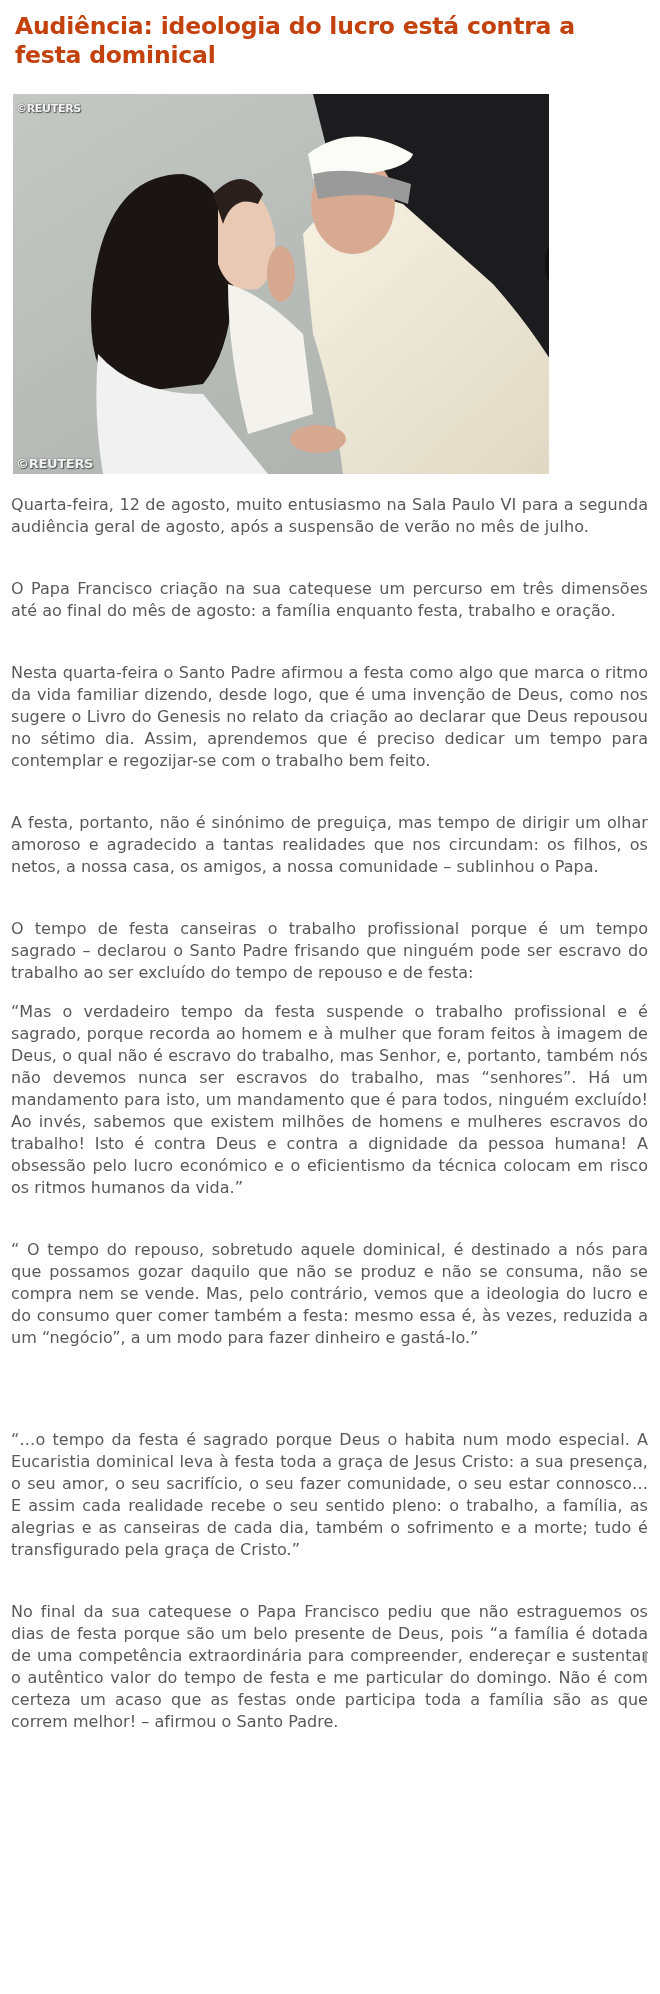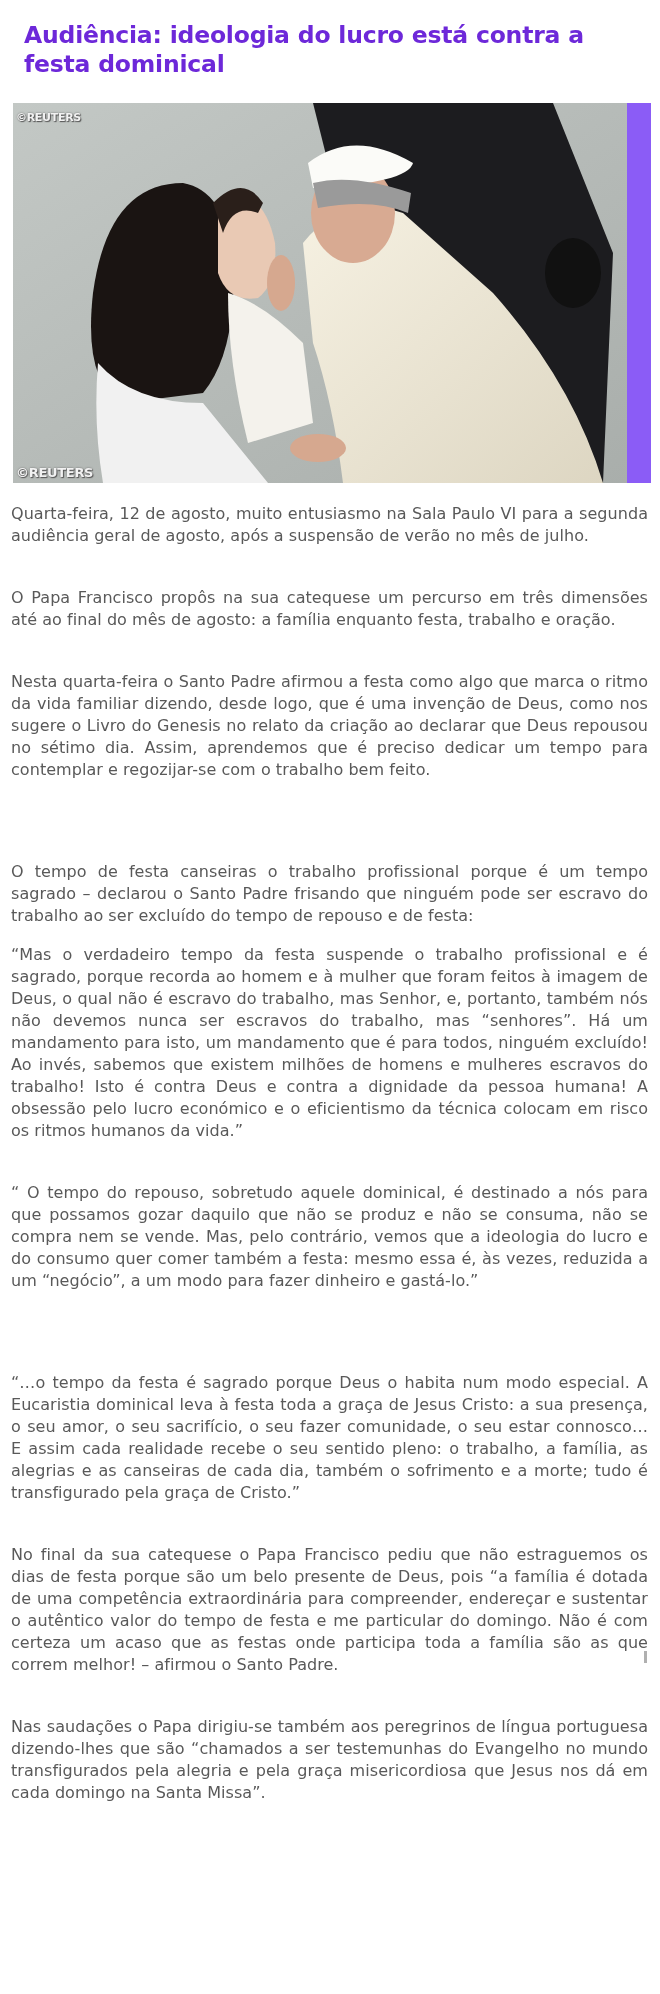--- a/index.html
+++ b/index.html
@@ -11,37 +11,37 @@
       width: 660px;
       height: 1994px;
       position: relative;
       overflow: hidden;
       font-family: "DejaVu Sans", sans-serif;
     }
     .article {
       padding: 0 12px 0 11px;
     }
     .title {
-      margin: 13px;
+      margin: 4px;
       padding-top: 8px;
       font-family: "DejaVu Sans", sans-serif;
       font-weight: bold;
       font-size: 23.5px;
       line-height: 29px;
-      color: #6d28d9;
+      color: #c2410c;
       letter-spacing: -0.2px;
     }
     .photo {
       position: relative;
       margin-top: 24px;
       margin-left: 2px;
-      width: 638px;
+      width: 536px;
       height: 380px;
       overflow: hidden;
-      background: #8b5cf6;
+      background: #4d7c0f;
     }
     .photo svg {
       display: block;
     }
     .credit {
       position: absolute;
       font-family: "DejaVu Sans", sans-serif;
       font-weight: bold;
       color: #f2f2f2;
       text-shadow: 1px 1px 1px #555, 0 0 2px #666;
@@ -118,33 +118,33 @@
       <ellipse cx="268" cy="180" rx="14" ry="28" fill="#d6a88f"></ellipse>
       <ellipse cx="305" cy="345" rx="28" ry="14" fill="#d6a88f"></ellipse>
     </svg>
     <span class="credit top">©REUTERS</span>
     <span class="credit bottom">©REUTERS</span>
   </div>
 
   <div class="body-text">
     <p>Quarta-feira, 12 de agosto, muito entusiasmo na Sala Paulo VI para a segunda audiência geral de agosto, após a suspensão de verão no mês de julho.</p>
     <div class="gap-lg"></div>
-    <p>O Papa Francisco propôs na sua catequese um percurso em três dimensões até ao final do mês de agosto: a família enquanto festa, trabalho e oração.</p>
+    <p>O Papa Francisco criação na sua catequese um percurso em três dimensões até ao final do mês de agosto: a família enquanto festa, trabalho e oração.</p>
     <div class="gap-lg"></div>
     <p>Nesta quarta-feira o Santo Padre afirmou a festa como algo que marca o ritmo da vida familiar dizendo, desde logo, que é uma invenção de Deus, como nos sugere o Livro do Genesis no relato da criação ao declarar que Deus repousou no sétimo dia. Assim, aprendemos que é preciso dedicar um tempo para contemplar e regozijar-se com o trabalho bem feito.</p>
     <div class="gap-lg"></div>
+    <p>A festa, portanto, não é sinónimo de preguiça, mas tempo de dirigir um olhar amoroso e agradecido a tantas realidades que nos circundam: os filhos, os netos, a nossa casa, os amigos, a nossa comunidade – sublinhou o Papa.</p>
     <div class="gap-lg"></div>
     <p>O tempo de festa canseiras o trabalho profissional porque é um tempo sagrado – declarou o Santo Padre frisando que ninguém pode ser escravo do trabalho ao ser excluído do tempo de repouso e de festa:</p>
     <div class="gap-sm"></div>
     <p>“Mas o verdadeiro tempo da festa suspende o trabalho profissional e é sagrado, porque recorda ao homem e à mulher que foram feitos à imagem de Deus, o qual não é escravo do trabalho, mas Senhor, e, portanto, também nós não devemos nunca ser escravos do trabalho, mas “senhores”. Há um mandamento para isto, um mandamento que é para todos, ninguém excluído! Ao invés, sabemos que existem milhões de homens e mulheres escravos do trabalho! Isto é contra Deus e contra a dignidade da pessoa humana! A obsessão pelo lucro económico e o eficientismo da técnica colocam em risco os ritmos humanos da vida.”</p>
     <div class="gap-lg"></div>
     <p>“ O tempo do repouso, sobretudo aquele dominical, é destinado a nós para que possamos gozar daquilo que não se produz e não se consuma, não se compra nem se vende. Mas, pelo contrário, vemos que a ideologia do lucro e do consumo quer comer também a festa: mesmo essa é, às vezes, reduzida a um “negócio”, a um modo para fazer dinheiro e gastá-lo.”</p>
     <div class="gap-lg"></div>
     <div class="gap-lg"></div>
     <p>“…o tempo da festa é sagrado porque Deus o habita num modo especial. A Eucaristia dominical leva à festa toda a graça de Jesus Cristo: a sua presença, o seu amor, o seu sacrifício, o seu fazer comunidade, o seu estar connosco… E assim cada realidade recebe o seu sentido pleno: o trabalho, a família, as alegrias e as canseiras de cada dia, também o sofrimento e a morte; tudo é transfigurado pela graça de Cristo.”</p>
     <div class="gap-lg"></div>
     <p>No final da sua catequese o Papa Francisco pediu que não estraguemos os dias de festa porque são um belo presente de Deus, pois “a família é dotada de uma competência extraordinária para compreender, endereçar e sustentar o autêntico valor do tempo de festa e me particular do domingo. Não é com certeza um acaso que as festas onde participa toda a família são as que correm melhor! – afirmou o Santo Padre.</p>
     <div class="gap-lg"></div>
-    <p>Nas saudações o Papa dirigiu-se também aos peregrinos de língua portuguesa dizendo-lhes que são “chamados a ser testemunhas do Evangelho no mundo transfigurados pela alegria e pela graça misericordiosa que Jesus nos dá em cada domingo na Santa Missa”.</p>
   </div>
 </div>
 
 <div class="scroll-mark"></div>
 
 </body></html>

